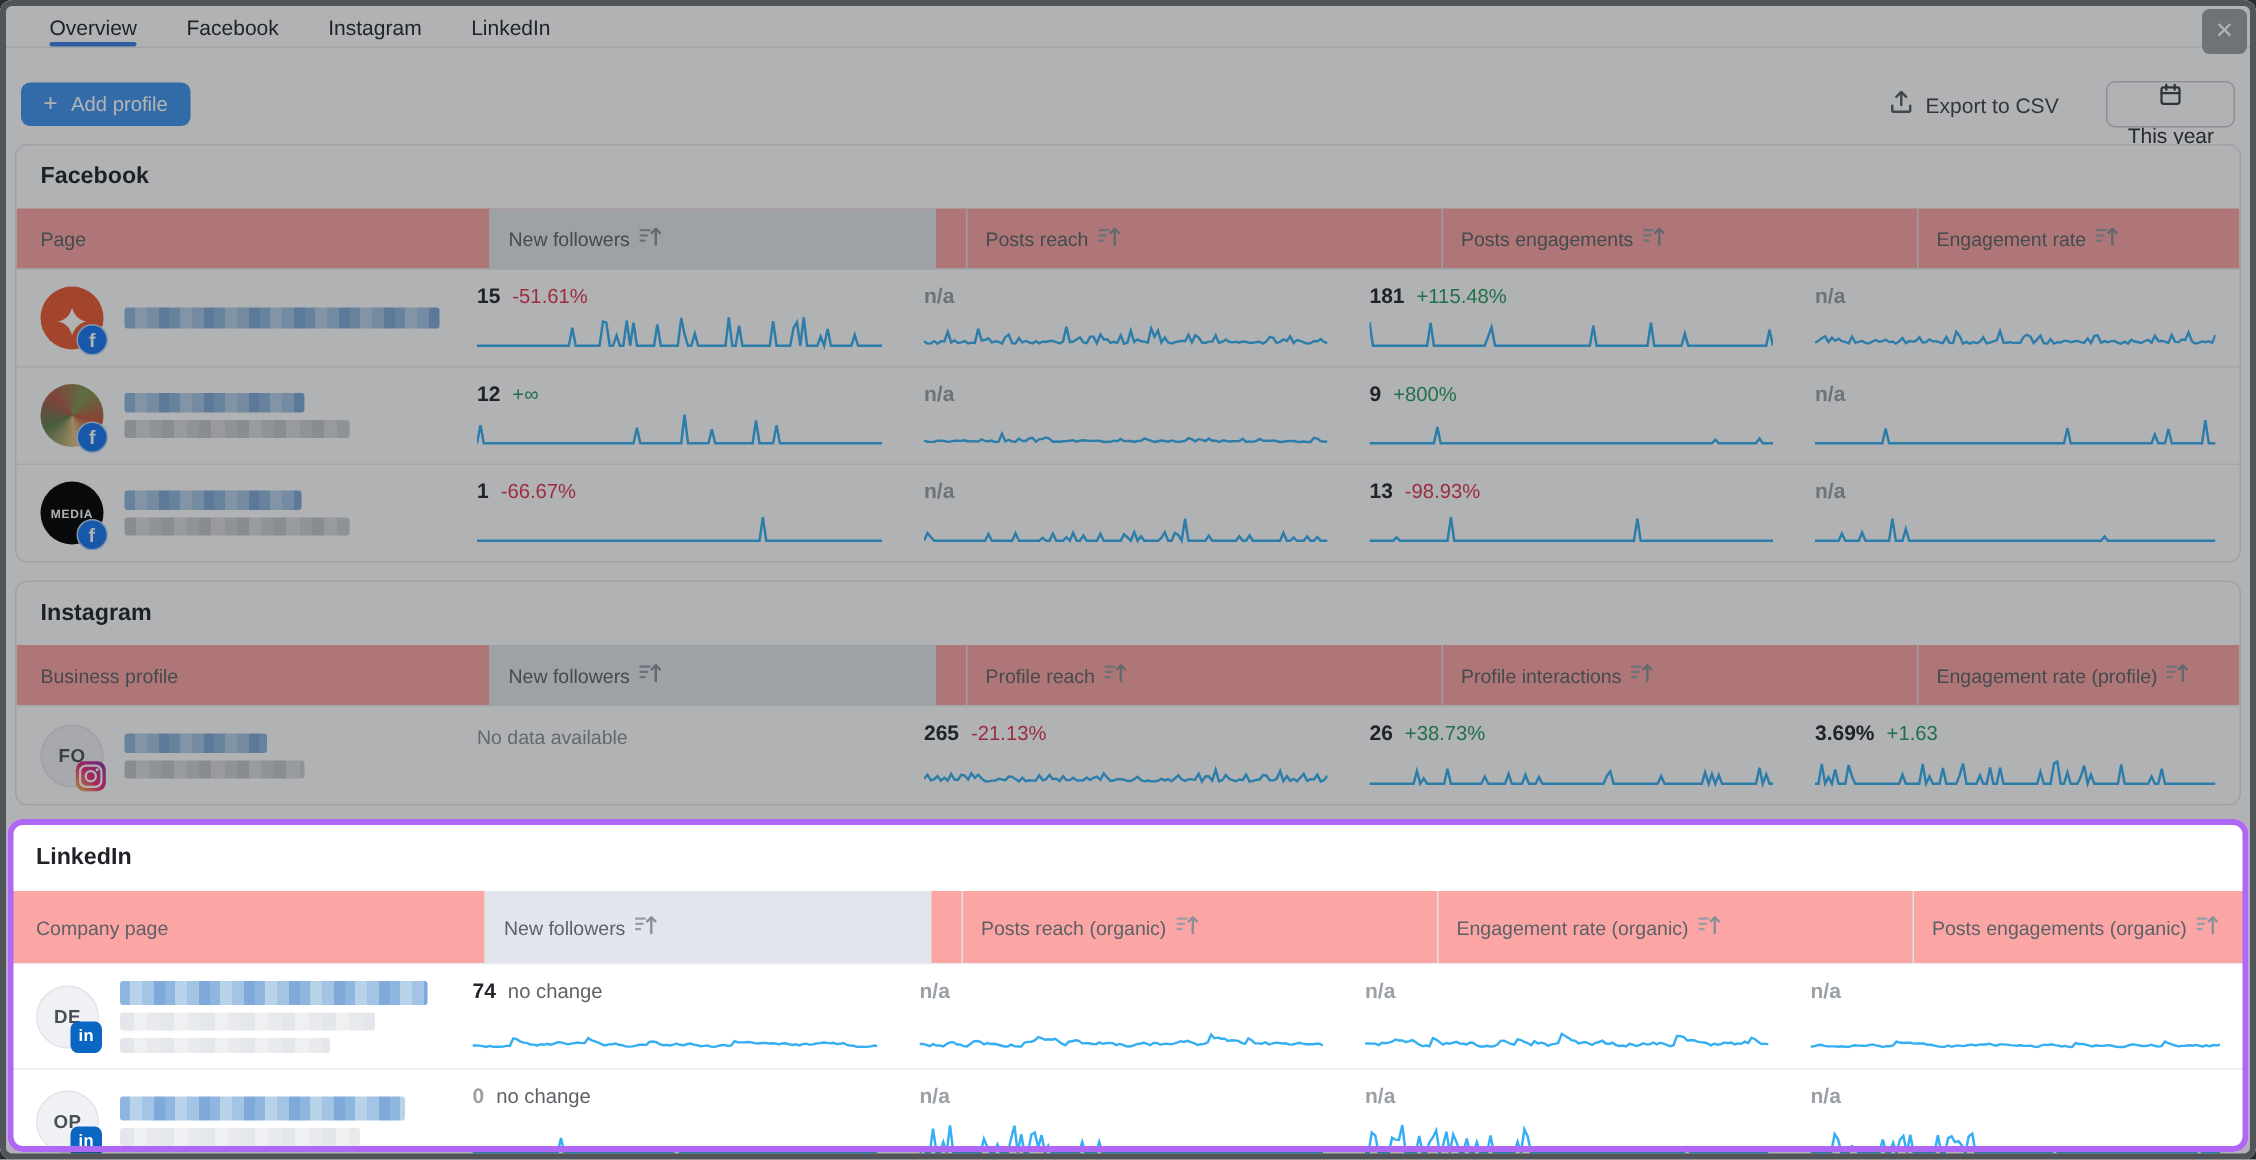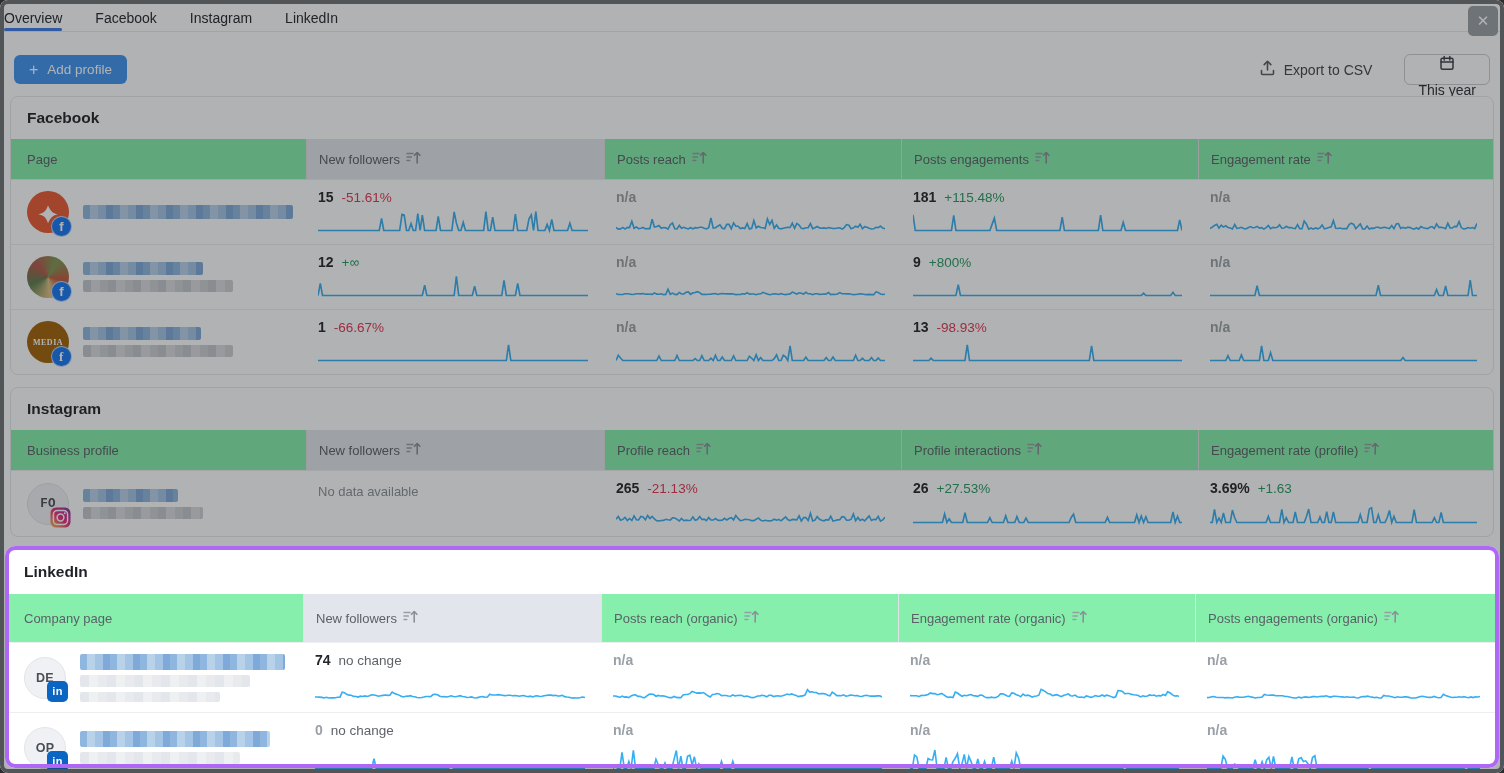--- a/index.html
+++ b/index.html
@@ -14,21 +14,21 @@
   
   .spotlight {
     position: absolute; left: 5px; top: 546px; width: 1494px; height: 222px;
     border: 4px solid #ae68f5; border-radius: 10px;
     box-shadow: 0 0 0 2500px rgba(25,28,32,0.34);
     pointer-events: none; z-index: 30;
   }
 
   
   .tabbar { position: absolute; left: 4px; top: 4px; right: 4px; height: 28px; background: #fff;
-            border-bottom: 1px solid #e7e9ec; display: flex; align-items: center; padding-left: 0; z-index: 1; }
+            border-bottom: 1px solid #e7e9ec; display: flex; align-items: center; padding-left: 29px; z-index: 1; }
   .tab { position: relative; margin-right: 33px; font-size: 14px; color: #23272c; height: 100%;
          display: flex; align-items: center; cursor: pointer; }
   .tab.active::after { content: ""; position: absolute; left: 0; right: 0; bottom: 0; height: 3px;
                        background: #3c7ce5; border-radius: 2px; }
   .close-btn { position: absolute; top: 6px; right: 6px; width: 30px; height: 30px; background: #9aa0a5;
                border: none; border-radius: 5px; color: #fff; font-size: 15px; line-height: 28px;
                text-align: center; z-index: 2; cursor: pointer; padding: 0; }
   .toolbar { position: absolute; top: 54px; left: 14px; right: 14px; height: 31px;
              display: flex; justify-content: space-between; align-items: center; z-index: 1; }
   .btn-add { background: #4193f0; color: #fff; border: none; border-radius: 6px; height: 29px;
@@ -40,36 +40,36 @@
   .btn-period { background: #fff; border: 1px solid #c9cdd3; border-radius: 6px; height: 31px;
                 padding: 0 13px; font-size: 14px; color: #2b2f34; display: flex; gap: 8px;
                 align-items: center; cursor: pointer; flex-direction: column; }
 
   
   .content { position: absolute; left: 10px; top: 96px; right: 10px; z-index: 1; }
   .card { background: #fff; border: 1px solid #e5e7ea; border-radius: 8px; overflow: hidden; margin-bottom: 12px; }
   .card.highlight { margin: 13px -2px 0; border: none; height: 219px; }
   .card-title { height: 42px; display: flex; align-items: center; padding-left: 16px;
                 font-size: 15.5px; font-weight: bold; color: #1f2328; }
-  .thead { display: flex; height: 40px; background: #86efac; }
+  .thead { display: flex; height: 40px; background: #fca5a5; gap: 20px; }
   .th { display: flex; align-items: center; padding-left: 12px; font-size: 13px; color: #5b6167;
         border-left: 1px solid #e0e2e6; flex: none; }
   .th:first-child { border-left: none; padding-left: 16px; }
   .th.sorted { background: #e3e5ec; }
   .th .th-label { margin-right: 6px; white-space: nowrap; }
   .th:last-child, .td:last-child { flex: 1 1 auto; }
   .tr { display: flex; border-top: 1px solid #eceef1; }
   .td { flex: none; }
   .td-profile { display: flex; align-items: center; gap: 14px; padding-left: 16px; }
   .avatar { width: 42px; height: 42px; border-radius: 50%; position: relative; flex: none;
             display: flex; align-items: center; justify-content: center; }
   .av-semrush { background: #e85a33; }
   .av-semrush svg { width: 30px; height: 30px; }
   .av-art { background: conic-gradient(from 30deg, #7d9a55, #c2563f, #e0c287, #5d7d4d, #b4584a, #7d9a55); }
-  .av-media { background: #a16207; color: #fff; font-size: 8px; font-weight: bold; letter-spacing: .5px; font-family: Liberation Serif, serif; }
+  .av-media { background: #000000; color: #fff; font-size: 8px; font-weight: bold; letter-spacing: .5px; }
   .av-initials { background: #f0f1f4; border: 1px solid #e2e4e8; color: #494f56;
                  font-size: 12.5px; font-weight: 600; letter-spacing: .3px; }
   .badge { position: absolute; right: -3px; bottom: -4px; width: 21px; height: 21px;
            display: flex; align-items: center; justify-content: center; }
   .badge-fb { background: #1877f2; border-radius: 50%; color: #fff; font-weight: bold; font-size: 13px;
               border: 1px solid rgba(255,255,255,.7); }
   .badge-li { background: #0a66c2; border-radius: 5px; color: #fff; font-weight: bold; font-size: 11px; }
   .badge-ig { border-radius: 6px; }
   .name-col { display: flex; flex-direction: column; gap: 5px; }
   .pix { border-radius: 2px; }
@@ -390,21 +390,21 @@
                   <line x1="1" y1="9.4" x2="3.8" y2="9.4"></line>
                 </g>
                 <g stroke="#8a9098" stroke-width="1.6" fill="none" stroke-linecap="round" stroke-linejoin="round">
                   <path d="M11.2 12V1.8"></path>
                   <path d="M8.5 4.3 11.2 1.6 13.9 4.3"></path>
                 </g>
               </svg></span>
           </div>
         </div>
         <div class="tr" style="height: 66px;">
-          <div class="td td-profile" style="width: 295px; font-family: Liberation Mono, monospace;">
+          <div class="td td-profile" style="width: 295px;">
             <div class="avatar av-initials">
               <span>FO</span>
               <div class="badge badge-ig">
                 <svg width="21" height="21" viewBox="0 0 21 21">
                   <defs>
                     <linearGradient id="igg" x1="0" y1="1" x2="1" y2="0">
                       <stop offset="0" stop-color="#f7c14b"></stop>
                       <stop offset=".5" stop-color="#ee2a7b"></stop>
                       <stop offset="1" stop-color="#8134af"></stop>
                     </linearGradient>
@@ -429,21 +429,21 @@
               <span class="val">265</span>
               <span class="chg chg-down">-21.13%</span>
             </div>
             <svg class="spark" viewBox="0 0 280 32" preserveAspectRatio="none">
               <path d="M0.0,20.5 L2.4,17.6 L4.7,21.6 L7.1,20.7 L9.4,18.5 L11.8,21.9 L14.1,19.7 L16.5,21.9 L18.8,17.0 L21.2,21.0 L23.5,21.3 L25.9,17.6 L28.2,18.2 L30.6,21.1 L32.9,16.5 L35.3,19.8 L37.6,17.6 L40.0,20.2 L42.4,22.2 L44.7,22.3 L47.1,21.8 L49.4,21.7 L51.8,20.5 L54.1,21.0 L56.5,21.4 L58.8,18.9 L61.2,19.1 L63.5,20.7 L65.9,22.4 L68.2,19.7 L70.6,22.1 L72.9,21.5 L75.3,21.8 L77.6,21.7 L80.0,18.0 L82.4,21.6 L84.7,20.8 L87.1,17.7 L89.4,20.8 L91.8,20.4 L94.1,22.1 L96.5,18.7 L98.8,21.4 L101.2,21.4 L103.5,19.8 L105.9,21.6 L108.2,21.7 L110.6,21.5 L112.9,19.6 L115.3,21.3 L117.6,19.8 L120.0,18.9 L122.4,21.2 L124.7,16.6 L127.1,19.6 L129.4,22.0 L131.8,21.7 L134.1,20.6 L136.5,20.8 L138.8,21.1 L141.2,22.0 L143.5,22.0 L145.9,20.6 L148.2,19.1 L150.6,21.5 L152.9,22.3 L155.3,21.7 L157.6,22.2 L160.0,22.3 L162.4,21.9 L164.7,20.5 L167.1,21.6 L169.4,20.7 L171.8,22.2 L174.1,20.1 L176.5,18.0 L178.8,20.8 L181.2,22.0 L183.5,20.7 L185.9,20.9 L188.2,21.2 L190.6,16.9 L192.9,22.5 L195.3,18.8 L197.6,18.7 L200.0,21.8 L202.4,14.1 L204.7,22.3 L207.1,21.4 L209.4,17.8 L211.8,20.5 L214.1,21.5 L216.5,22.2 L218.8,21.0 L221.2,21.4 L223.5,17.4 L225.9,22.5 L228.2,21.9 L230.6,21.2 L232.9,21.0 L235.3,17.8 L237.6,18.2 L240.0,21.6 L242.4,21.6 L244.7,20.5 L247.1,15.0 L249.4,22.1 L251.8,18.6 L254.1,21.9 L256.5,20.5 L258.8,22.3 L261.2,19.6 L263.5,17.0 L265.9,21.9 L268.2,20.7 L270.6,20.9 L272.9,17.5 L275.3,22.5 L277.6,21.3 L280.0,18.3"></path>
             </svg>
           </div>
           <div class="td td-metric" style="width: 297px;">
             <div class="metric-line">
               <span class="val">26</span>
-              <span class="chg chg-up">+27.53%</span>
+              <span class="chg chg-up">+38.73%</span>
             </div>
             <svg class="spark" viewBox="0 0 280 32" preserveAspectRatio="none">
               <path d="M0.0,24.0 L2.4,24.0 L4.7,24.0 L7.1,24.0 L9.4,24.0 L11.8,24.0 L14.1,24.0 L16.5,24.0 L18.8,24.0 L21.2,24.0 L23.5,24.0 L25.9,24.0 L28.2,24.0 L30.6,24.0 L32.9,14.9 L35.3,24.0 L37.6,20.1 L40.0,24.0 L42.4,24.0 L44.7,24.0 L47.1,24.0 L49.4,24.0 L51.8,24.0 L54.1,13.4 L56.5,24.0 L58.8,24.0 L61.2,24.0 L63.5,24.0 L65.9,24.0 L68.2,24.0 L70.6,24.0 L72.9,24.0 L75.3,24.0 L77.6,24.0 L80.0,18.9 L82.4,24.0 L84.7,24.0 L87.1,24.0 L89.4,24.0 L91.8,24.0 L94.1,24.0 L96.5,16.9 L98.8,24.0 L101.2,24.0 L103.5,24.0 L105.9,24.0 L108.2,17.6 L110.6,24.0 L112.9,24.0 L115.3,24.0 L117.6,19.2 L120.0,24.0 L122.4,24.0 L124.7,24.0 L127.1,24.0 L129.4,24.0 L131.8,24.0 L134.1,24.0 L136.5,24.0 L138.8,24.0 L141.2,24.0 L143.5,24.0 L145.9,24.0 L148.2,24.0 L150.6,24.0 L152.9,24.0 L155.3,24.0 L157.6,24.0 L160.0,24.0 L162.4,24.0 L164.7,18.6 L167.1,15.1 L169.4,24.0 L171.8,24.0 L174.1,24.0 L176.5,24.0 L178.8,24.0 L181.2,24.0 L183.5,24.0 L185.9,24.0 L188.2,24.0 L190.6,24.0 L192.9,24.0 L195.3,24.0 L197.6,24.0 L200.0,24.0 L202.4,18.5 L204.7,24.0 L207.1,24.0 L209.4,24.0 L211.8,24.0 L214.1,24.0 L216.5,24.0 L218.8,24.0 L221.2,24.0 L223.5,24.0 L225.9,24.0 L228.2,24.0 L230.6,24.0 L232.9,15.8 L235.3,24.0 L237.6,17.1 L240.0,24.0 L242.4,17.8 L244.7,24.0 L247.1,24.0 L249.4,24.0 L251.8,24.0 L254.1,24.0 L256.5,24.0 L258.8,24.0 L261.2,24.0 L263.5,24.0 L265.9,24.0 L268.2,24.0 L270.6,12.6 L272.9,24.0 L275.3,17.3 L277.6,24.0 L280.0,24.0"></path>
             </svg>
           </div>
           <div class="td td-metric" style="width: 297px;">
             <div class="metric-line">
               <span class="val">3.69%</span>
               <span class="chg chg-up">+1.63</span>
             </div>

